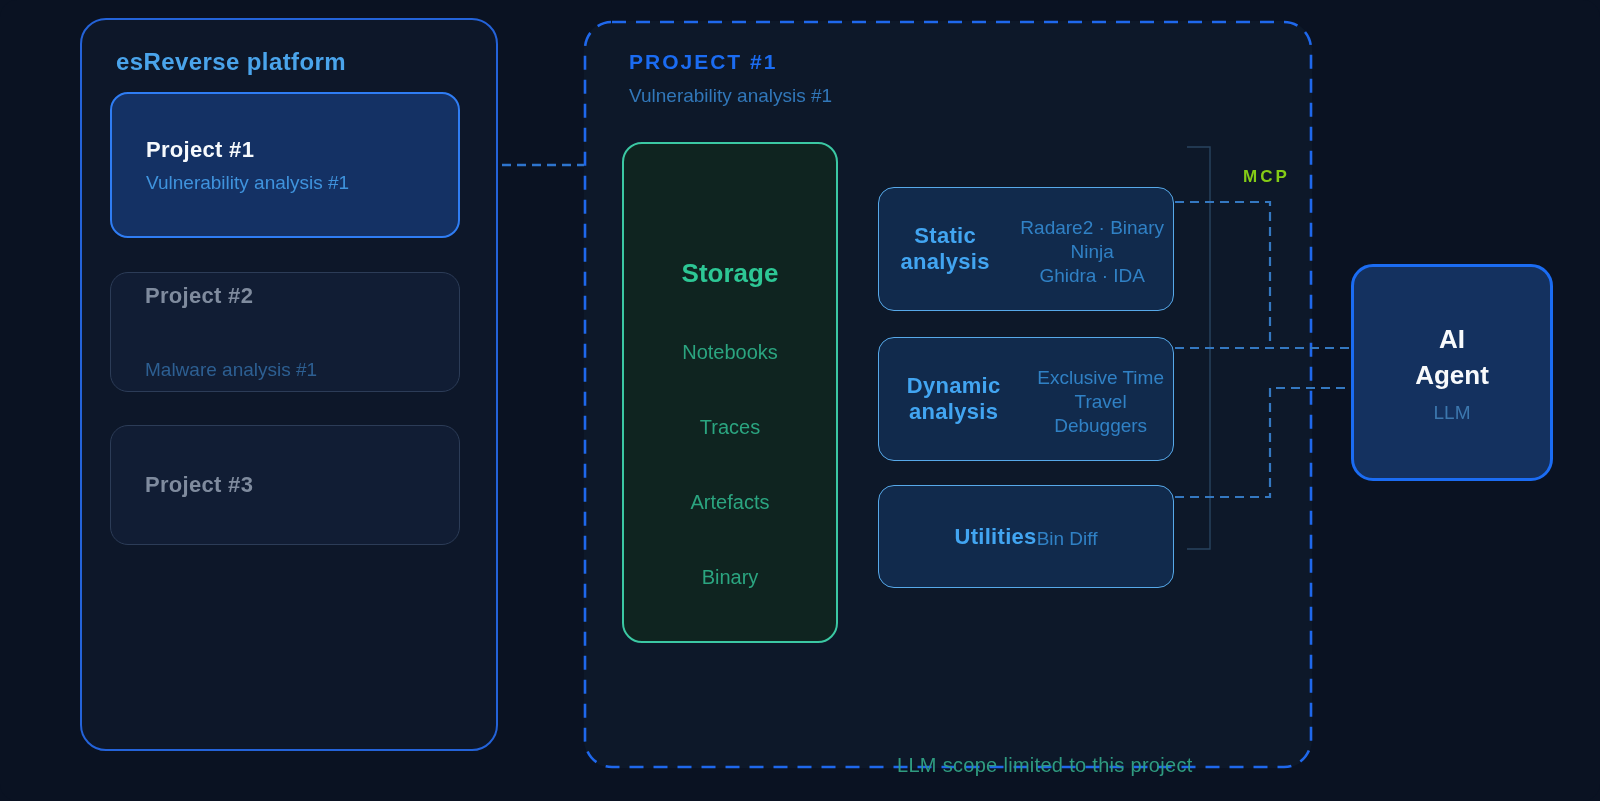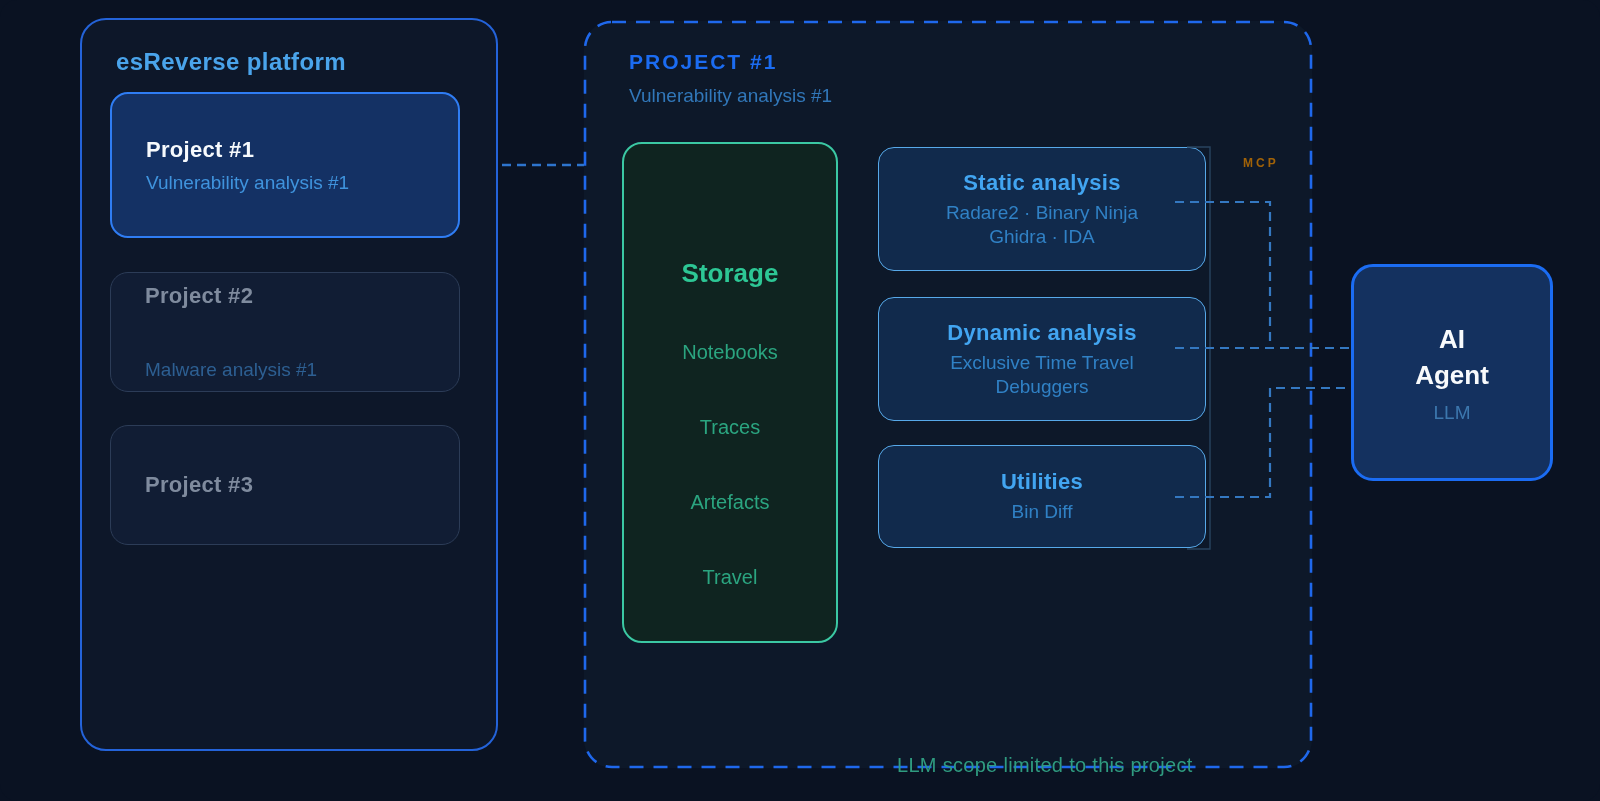--- a/index.html
+++ b/index.html
@@ -120,30 +120,31 @@
     font-size: 20px;
     color: #2ba580;
     margin-top: 24px;
   }
   .storage-item:first-of-type { margin-top: 14px; }
 
   
   .module-box {
     position: absolute;
     left: 878px;
-    width: 328px;
+    width: 296px;
     box-sizing: border-box;
     background: #112a4c;
     border: 1.5px solid #57a9e9;
     border-radius: 16px;
     display: flex;
-    flex-direction: column;
+    flex-direction: row;
     align-items: center;
     justify-content: center;
     text-align: center;
+    margin-top: 40px;
   }
   .module-box.m1 { top: 147px; height: 124px; }
   .module-box.m2 { top: 297px; height: 124px; }
   .module-box.m3 { top: 445px; height: 103px; }
   .module-title {
     font-size: 22px;
     font-weight: bold;
     color: #42a5f1;
     letter-spacing: 0.3px;
   }
@@ -151,25 +152,25 @@
     display: block;
     font-size: 19px;
     color: #3081c5;
     line-height: 24px;
   }
   .module-sub { margin-top: 5px; }
 
   
   .mcp-label {
     position: absolute;
-    left: 1243px; top: 156px;
-    font-size: 12px;
+    left: 1243px; top: 167px;
+    font-size: 17px;
     font-weight: bold;
     letter-spacing: 3px;
-    color: #a16207;
+    color: #84cc16;
   }
 
   
   .ai-agent-box {
     position: absolute;
     left: 1351px; top: 264px;
     width: 202px; height: 217px;
     box-sizing: border-box;
     background: #14315f;
     border: 3px solid #1b6cf3;
@@ -234,21 +235,21 @@
 
   <div class="project-scope-fill"></div>
   <div class="scope-title">PROJECT #1</div>
   <div class="scope-subtitle">Vulnerability analysis #1</div>
 
   <div class="storage-box">
     <div class="storage-title">Storage</div>
     <div class="storage-item">Notebooks</div>
     <div class="storage-item">Traces</div>
     <div class="storage-item">Artefacts</div>
-    <div class="storage-item">Travel</div>
+    <div class="storage-item">Binary</div>
   </div>
 
   <div class="module-box m1">
     <div class="module-title">Static analysis</div>
     <div class="module-sub">
       <span class="module-line">Radare2 · Binary Ninja</span>
       <span class="module-line">Ghidra · IDA</span>
     </div>
   </div>
 

